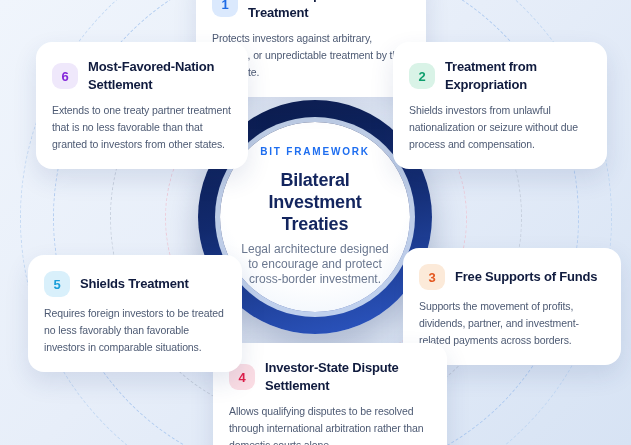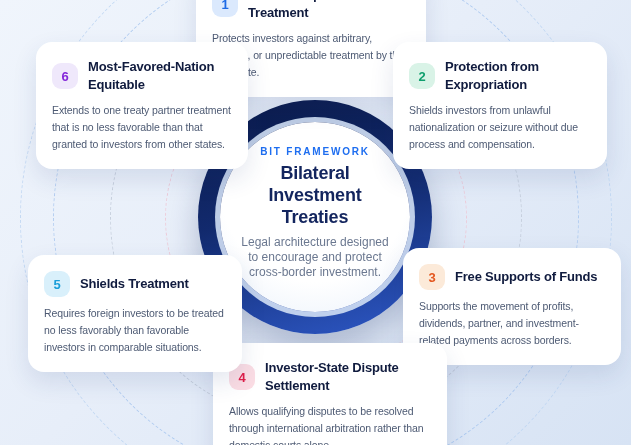--- a/index.html
+++ b/index.html
@@ -21,21 +21,21 @@
     box-shadow:0 16px 32px rgba(16,35,90,.25);z-index:1;
   }
   .inner{
     position:absolute;left:22px;top:22px;width:190px;height:190px;border-radius:50%;
     background:radial-gradient(circle at 50% 35%,#ffffff 60%,#e9f1fb 100%);
     box-shadow:0 0 0 5px rgba(208,223,244,.9);
     display:flex;flex-direction:column;align-items:center;text-align:center;
     padding-top:24px;box-sizing:border-box;
   }
   .eyebrow{font-size:10px;font-weight:bold;letter-spacing:1.8px;color:#1e6ef0;}
-  .center-title{margin-top:5px;width:130px;font-size:18px;line-height:22px;font-weight:bold;color:#13255e;letter-spacing:-0.2px;}
+  .center-title{margin-top:12px;width:130px;font-size:18px;line-height:22px;font-weight:bold;color:#13255e;letter-spacing:-0.2px;}
   .center-desc{margin-top:7px;width:158px;font-size:12px;line-height:15px;color:#6b7890;}
   
   .card{
     position:absolute;background:#ffffff;border-radius:16px;
     box-shadow:0 10px 24px rgba(33,61,120,.12);
     padding:16px;box-sizing:border-box;
   }
   .card-head{display:flex;align-items:center;gap:10px;}
   .badge{
     flex:0 0 auto;width:26px;height:26px;border-radius:9px;
@@ -73,29 +73,29 @@
     <div class="card-head">
       <span class="badge" style="background: rgb(219, 233, 253); color: rgb(29, 106, 229);">1</span>
       <h3 class="card-title">Fair and Equitable Treatment</h3>
     </div>
     <p class="card-body">Protects investors against arbitrary, abusive, or unpredictable treatment by the host state.</p>
   </div>
 
   <div class="card pos-6">
     <div class="card-head">
       <span class="badge" style="background: rgb(239, 232, 251); color: rgb(132, 38, 217);">6</span>
-      <h3 class="card-title">Most-Favored-Nation Equitable</h3>
+      <h3 class="card-title">Most-Favored-Nation Settlement</h3>
     </div>
     <p class="card-body">Extends to one treaty partner treatment that is no less favorable than that granted to investors from other states.</p>
   </div>
 
   <div class="card pos-2">
     <div class="card-head">
       <span class="badge" style="background: rgb(217, 243, 231); color: rgb(15, 159, 110);">2</span>
-      <h3 class="card-title">Protection from Expropriation</h3>
+      <h3 class="card-title">Treatment from Expropriation</h3>
     </div>
     <p class="card-body">Shields investors from unlawful nationalization or seizure without due process and compensation.</p>
   </div>
 
   <div class="card pos-3">
     <div class="card-head">
       <span class="badge" style="background: rgb(252, 234, 217); color: rgb(228, 87, 31);">3</span>
       <h3 class="card-title">Free Supports of Funds</h3>
     </div>
     <p class="card-body">Supports the movement of profits, dividends, partner, and investment-related payments across borders.</p>

